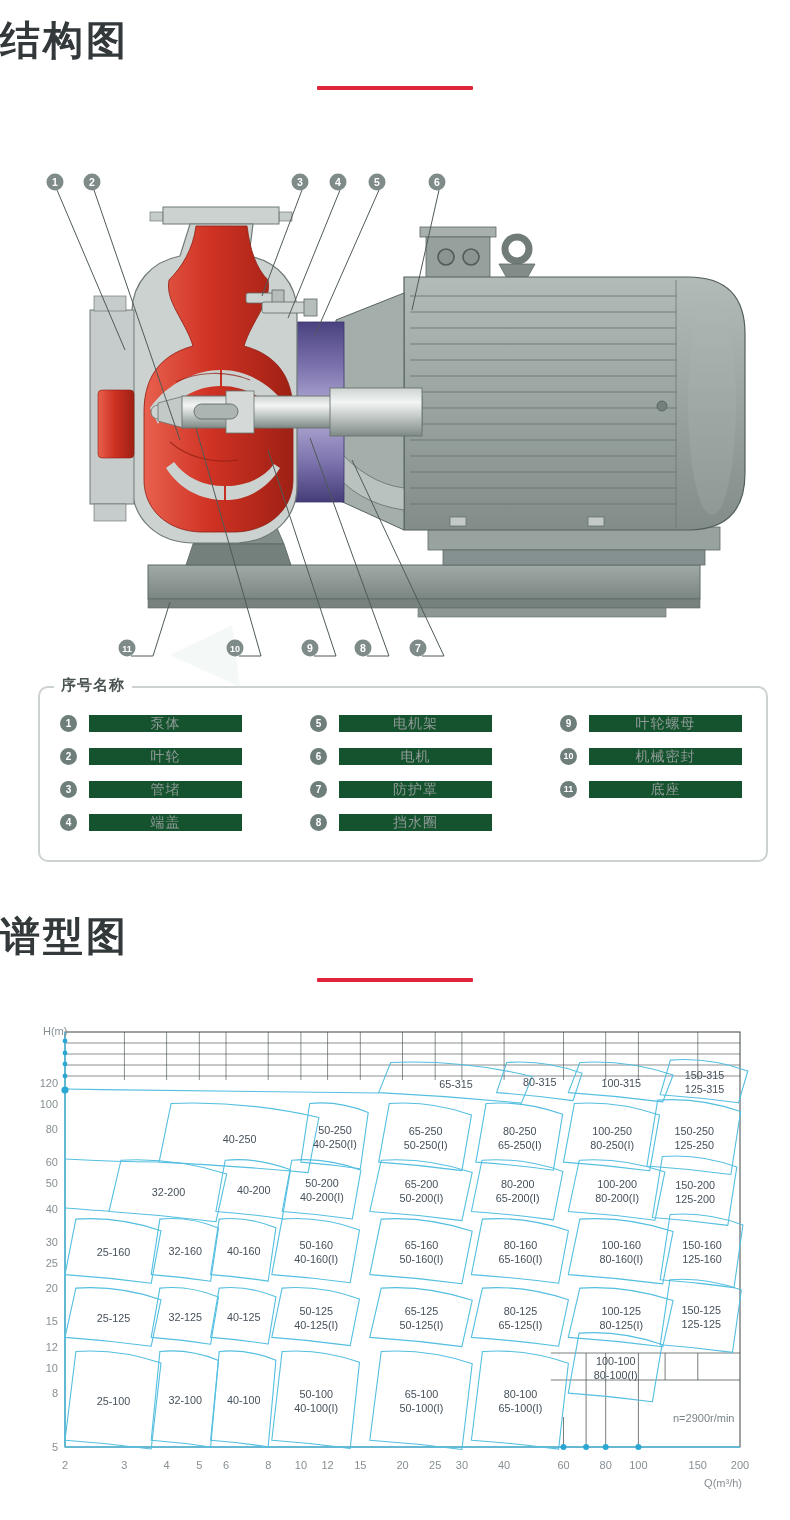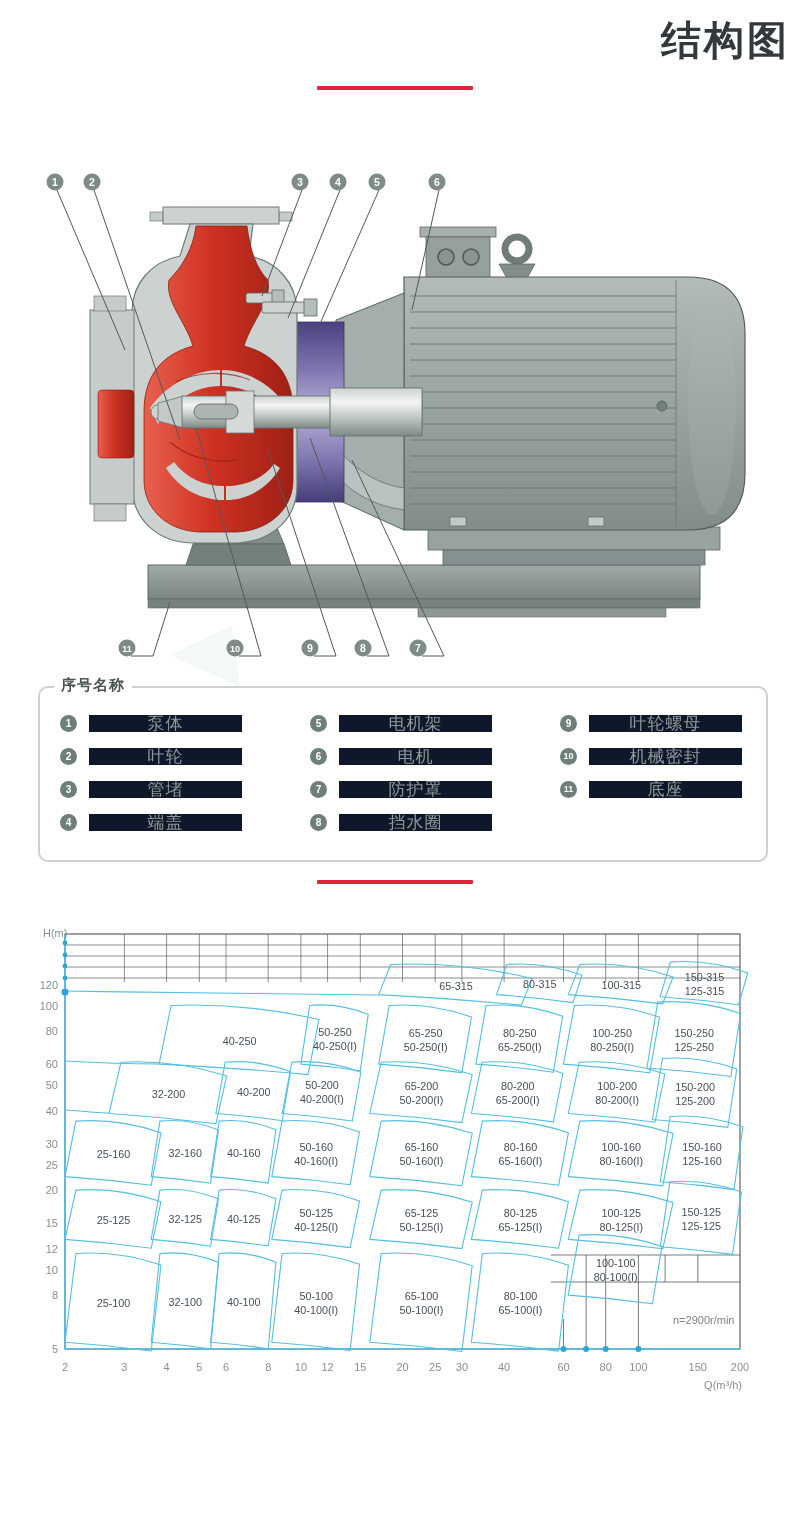--- a/index.html
+++ b/index.html
@@ -1,37 +1,37 @@
 <!DOCTYPE html>
 <html><head>
 <meta charset="utf-8">
 <style>
   html,body{margin:0;padding:0;}
   body{width:790px;height:1520px;overflow:hidden;background:#ffffff;
        font-family:"Liberation Sans",sans-serif;}
-  h1.fig-title{margin:0;text-align:right;font-size:40px;line-height:48px;
+  h1.fig-title{margin:0;text-align:left;font-size:40px;line-height:48px;
        font-weight:700;color:#33383b;letter-spacing:3px;}
   #structure-title{margin-top:16px;}
   #type-title{margin-top:50px;}
   .title-underline{width:156px;height:4px;margin:0 auto;border-radius:1px;}
   #underline-1{margin-top:22px;}
   #underline-2{margin-top:18px;}
   #pump-svg{display:block;margin:60px auto 0 auto;}
   .legend-box{position:relative;margin:-4px 22px 0 38px;height:172px;
        border:2px solid #ccd2d0;border-radius:10px;box-sizing:content-box;}
   .legend-title{position:absolute;top:-12px;left:14px;background:#ffffff;
        padding:0 7px;font-size:15px;font-weight:700;color:#4a5553;letter-spacing:1px;}
   .legend-cols{display:flex;padding:26px 14px 0 20px;}
   .legend-col{width:182px;}
   .legend-col + .legend-col{margin-left:68px;}
   .legend-item{display:flex;align-items:center;height:18px;margin-bottom:15px;}
   .legend-num{width:17px;height:17px;border-radius:50%;background:#6e7e7a;color:#ffffff;
        font-size:10px;font-weight:700;line-height:17px;text-align:center;flex:0 0 17px;}
-  .legend-bar{flex:1;height:17px;margin-left:12px;background:#0f172a;color:#8f9997;
-       font-size:17px;line-height:17px;text-align:center;letter-spacing:1px;}
+  .legend-bar{flex:1;height:17px;margin-left:12px;background:#14532d;color:#8f9997;
+       font-size:14px;line-height:17px;text-align:center;letter-spacing:1px;}
   #chart-figure{margin:43px 0 0 40px;}
   svg text{font-family:"Liberation Sans",sans-serif;}
 </style>
 </head>
 <body>
 
 <section>
   <h1 id="structure-title" class="fig-title">结构图</h1>
   <div id="underline-1" class="title-underline" style="background: rgb(224, 36, 58);"></div>
 
@@ -246,20 +246,21 @@
           <div class="legend-item">
             <span class="legend-num" style="font-size: 9px;">11</span>
             <span class="legend-bar">底座</span>
           </div>
         </div>
       </div>
   </div>
 </section>
 
 <section>
+  <h1 id="type-title" class="fig-title">谱型图</h1>
   <div id="underline-2" class="title-underline" style="background: rgb(224, 36, 58);"></div>
   <div id="chart-figure"><svg width="710" height="470" viewBox="0 0 710 470">
         <rect x="25" y="7" width="675" height="415" fill="none" stroke="#3d4546" stroke-width="1"></rect>
         <line x1="25" y1="18" x2="700" y2="18" stroke="#3d4546" stroke-width="0.6"></line>
         <line x1="25" y1="29" x2="700" y2="29" stroke="#3d4546" stroke-width="0.6"></line>
         <line x1="25" y1="40" x2="700" y2="40" stroke="#3d4546" stroke-width="0.6"></line>
         <line x1="25" y1="51" x2="700" y2="51" stroke="#3d4546" stroke-width="0.6"></line>
         <line x1="84.4" y1="7" x2="84.4" y2="55" stroke="#3d4546" stroke-width="0.6"></line>
         <line x1="126.6" y1="7" x2="126.6" y2="55" stroke="#3d4546" stroke-width="0.6"></line>
         <line x1="159.3" y1="7" x2="159.3" y2="55" stroke="#3d4546" stroke-width="0.6"></line>

